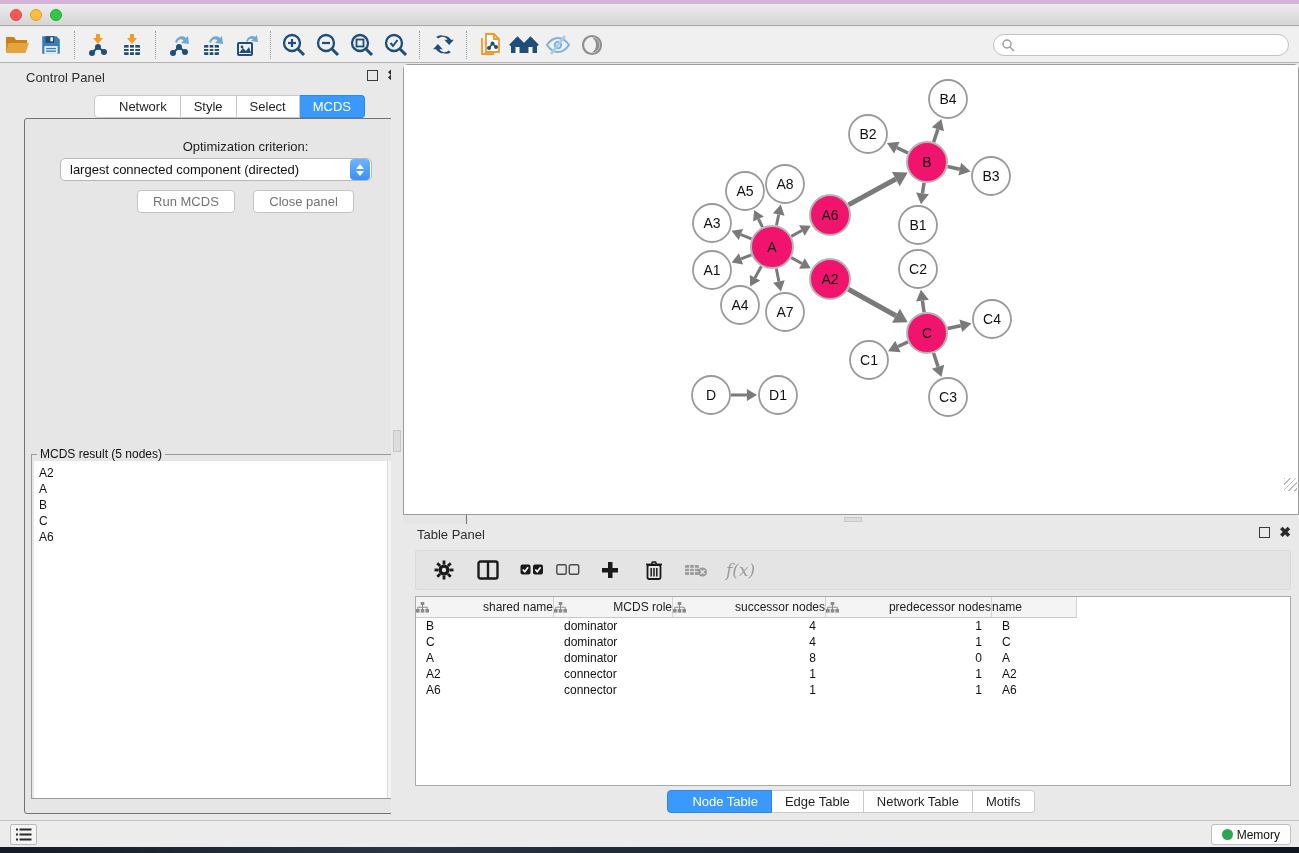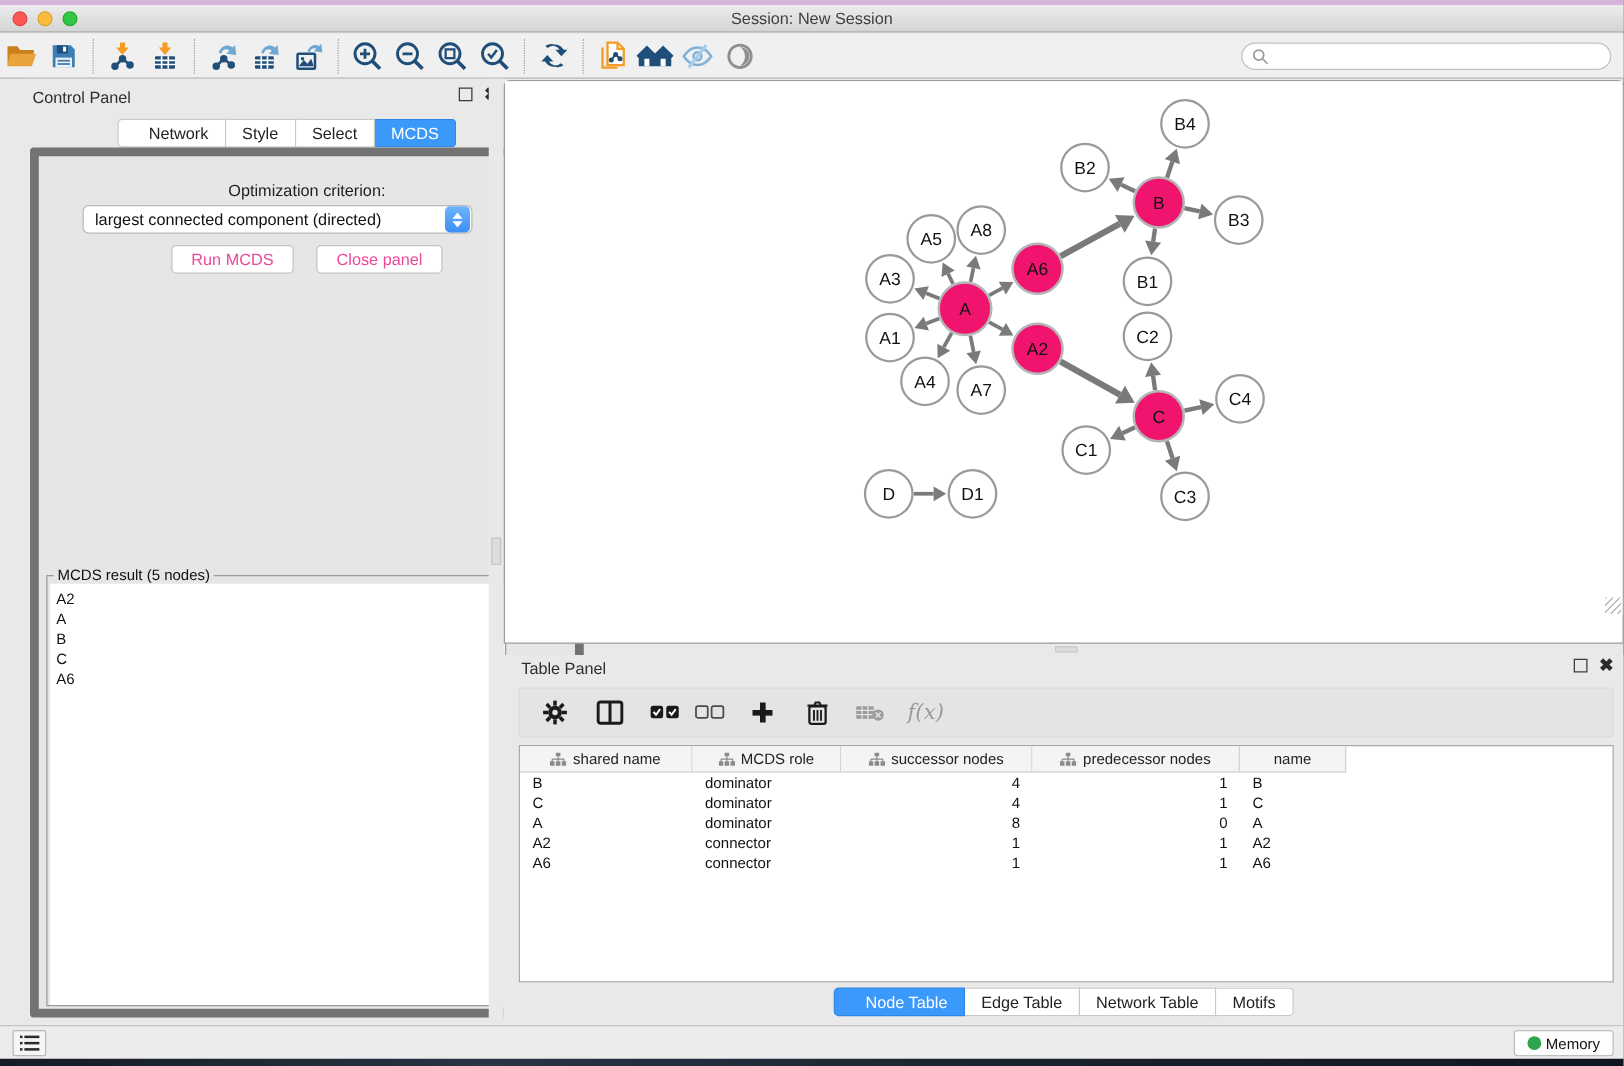--- a/index.html
+++ b/index.html
@@ -42,30 +42,30 @@
 
   .seg-tabs { display:flex; }
   .seg-tab { background:#FFFFFF; border:1px solid #C9C9C9; border-left:none; font-size:13px; color:#1F1F1F;
     padding:3px 13px; cursor:pointer; }
   .seg-tab:first-child { border-left:1px solid #C9C9C9; border-radius:4px 0 0 4px;padding-left:24px; }
   .seg-tab:last-child { border-radius:0 4px 4px 0; }
   .seg-tab.selected { background:#3B99FC; border-color:#2E86E8; color:#fff; }
   .cp-tabs { position:absolute; left:78px; top:32px; }
 
   .cp-body { position:absolute; left:8px; top:55px; width:443px; height:696px;
-    background:#E6E6E6; border:7px solid #737373; border-radius:3px; }
+    background:#E6E6E6; border:1px solid #737373; border-radius:3px; }
   .opt-label { position:absolute; left:0; width:100%; top:20px; text-align:center; font-size:13px; color:#1E1E1E; }
   .dropdown { position:absolute; left:35px; top:39px; width:312px; height:23px; background:#fff;
     border:1px solid #B9B9B9; border-radius:5px; display:flex; align-items:center; cursor:pointer; }
   .dd-text { flex:1; font-size:13px; color:#111; padding-left:9px; white-space:nowrap; overflow:hidden; }
   .dd-stepper { width:20px; height:21px; border-radius:4px; background:linear-gradient(#6FB5FC,#3B8EF6);
     display:flex; flex-direction:column; align-items:center; justify-content:center; gap:2px; margin-right:1px; }
   .dd-up { width:0; height:0; border-left:4px solid transparent; border-right:4px solid transparent; border-bottom:5px solid #fff; }
   .dd-down { width:0; height:0; border-left:4px solid transparent; border-right:4px solid transparent; border-top:5px solid #fff; }
-  .mac-btn { background:#fff; border:1px solid #C4C4C4; border-radius:4px; font-size:13px; color:#ec4899;
+  .mac-btn { background:#fff; border:1px solid #C4C4C4; border-radius:4px; font-size:13px; color:#737373;
     padding:3px 15px; cursor:pointer; font-family:"Liberation Sans",sans-serif; }
   .btn-row { position:absolute; top:71px; left:0; width:100%; text-align:center; }
   .btn-row .mac-btn { margin:0 7px; }
 
   .groupbox { position:absolute; left:6px; top:335px; width:368px; height:345px; border:1px solid #9A9A9A; }
   .gb-legend { position:absolute; left:5px; top:-8px; background:#E6E6E6; font-size:12px; color:#111; padding:0 3px; }
   .result-list { position:absolute; left:2px; top:6px; width:364px; height:337px; background:#fff; display:flex; }
   .rl-items { flex:1; padding-top:4px; }
   .rl-item { font-size:12px; color:#111; padding:1px 0 1px 5px; line-height:14px; }
   .rl-scroll { width:11px; background:#F4F4F4; border-left:1px solid #DCDCDC; }
@@ -90,21 +90,21 @@
   .table-panel { position:absolute; left:403px; top:524px; width:896px; height:296px; background:#E9E9E9; }
   .tp-header { position:relative; height:22px; }
   .tp-title { position:absolute; left:14px; top:3px; font-size:13px; color:#2E2E2E; }
   .tp-toolbar { position:absolute; left:12px; top:26px; width:876px; height:40px; background:#E4E4E4;
     border:1px solid #DADADA; border-radius:2px; display:flex; align-items:center; padding-left:12px; gap:4px; }
   .ticon { width:32px; height:30px; display:flex; align-items:center; justify-content:center; background:none; border:none; cursor:pointer; }
   .fx { font-family:"DejaVu Serif", serif; font-style:italic; font-size:17px; color:#9B9B9B; }
 
   .tbl-wrap { position:absolute; left:12px; top:72px; width:876px; height:190px; background:#fff; border:1px solid #A9A9A9; overflow:hidden; }
   .tbl-header { display:flex; height:21px; border-bottom:1px solid #C8C8C8; width:max-content; }
-  .th-cell { background:#F4F4F4; border-right:1px solid #D2D2D2; display:flex; align-items:center; justify-content:center; gap:5px;
+  .th-cell { background:#F4F4F4; border-right:1px solid #D2D2D2; display:flex; align-items:center; justify-content:space-between; gap:5px;
     font-size:12px; color:#222; cursor:pointer; }
   .tbl-row { display:flex; height:16px; align-items:center; }
   .td-cell { font-size:12px; color:#111; padding:0 10px; white-space:nowrap; overflow:hidden; }
   .td-cell.right { text-align:right; }
 
   .bottom-tabs { position:absolute; left:0; width:100%; top:266px; display:flex; justify-content:center; }
 
   
   .statusbar { position:absolute; left:0; top:820px; width:1299px; height:27px; background:#ECECEC; border-top:1px solid #C4C4C4; }
   .list-btn { position:absolute; left:10px; top:3px; width:27px; height:21px; background:#F5F5F5; border:1px solid #B9B9B9;
@@ -115,21 +115,20 @@
 
   svg { display:block; }
 </style>
 </head>
 <body>
 
 <div class="screen">
   <div class="strip-top"></div>
 
   <div class="titlebar">
-    <div class="title">Session: New Session</div>
     <div class="lights">
       <div class="light red"></div>
       <div class="light yellow"></div>
       <div class="light green"></div>
     </div>
   </div>
 
   <div class="toolbar">
     <button class="tbtn" title="Open">
       <span>

